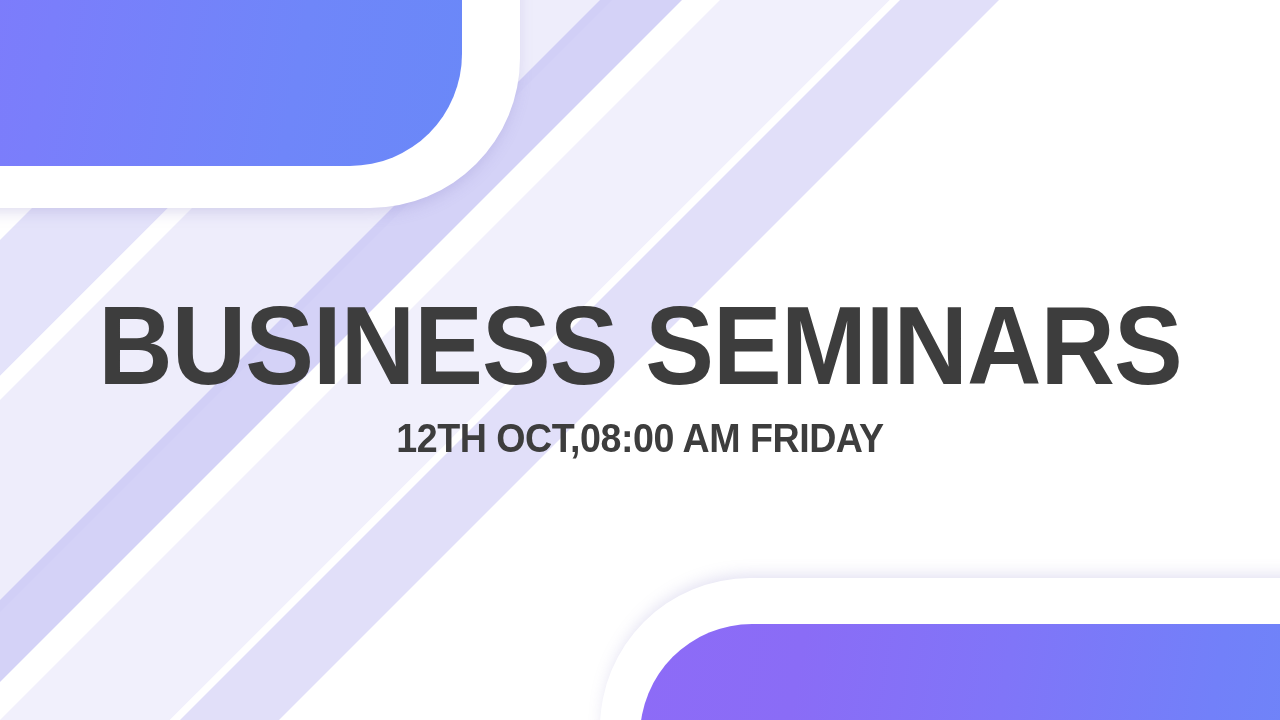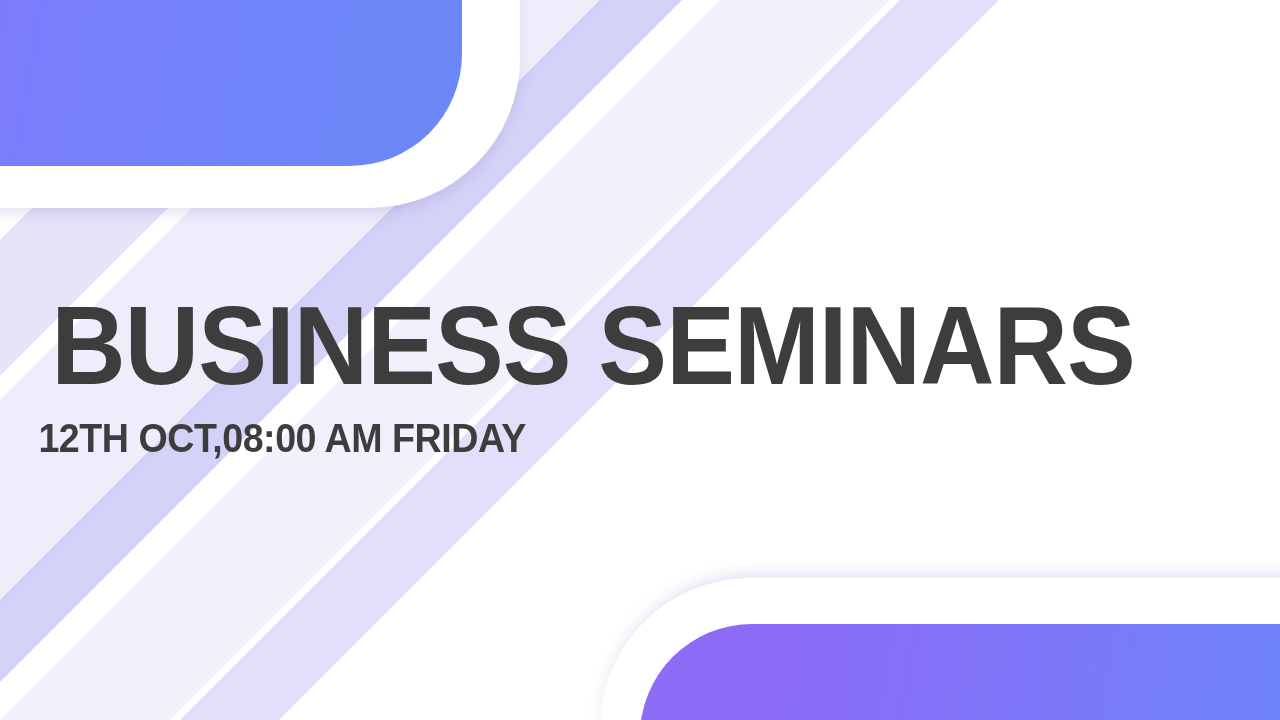--- a/index.html
+++ b/index.html
@@ -79,20 +79,21 @@
     border-top-left-radius: 112px;
   }
 
   
   #text-block {
     position: absolute;
     z-index: 5;
     left: 0;
     right: 0;
     top: 290px;
+    text-align: center;
   }
 
   #event-title {
     margin: 0;
     font-size: 112px;
     line-height: 1;
     font-weight: 700;
     letter-spacing: -1px;
     color: #3d3d3d;
     transform: scaleX(0.92);

